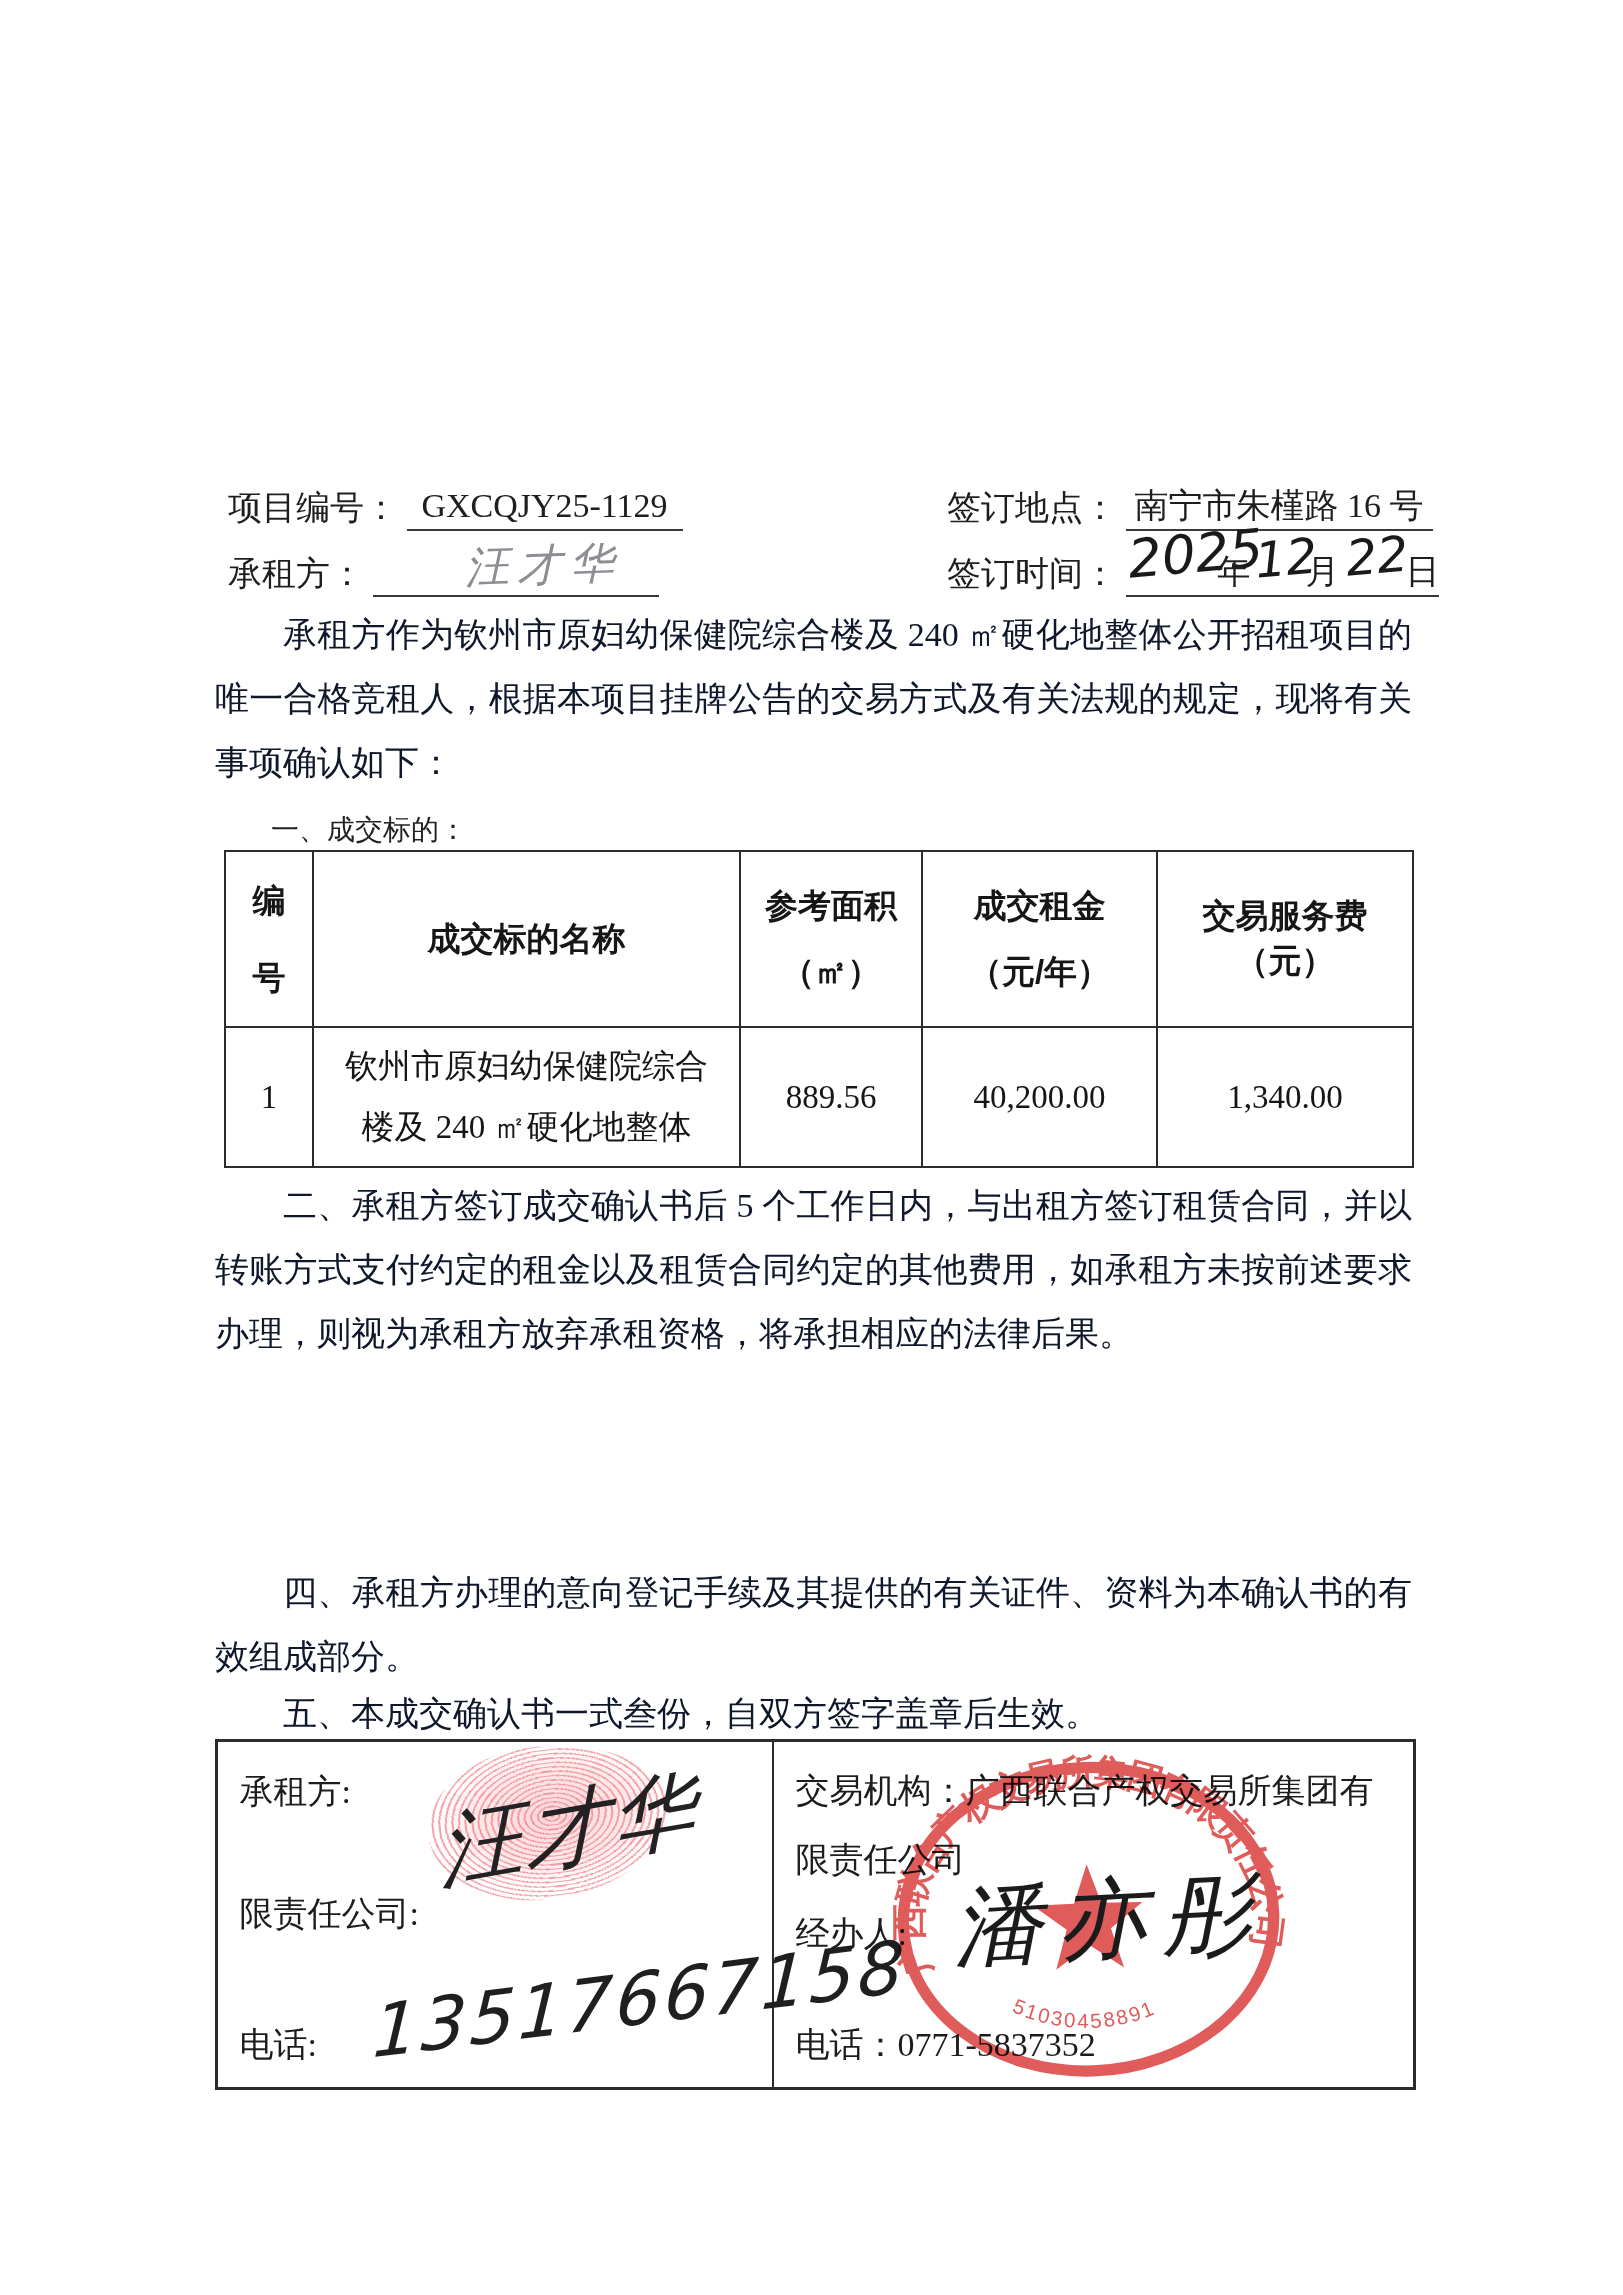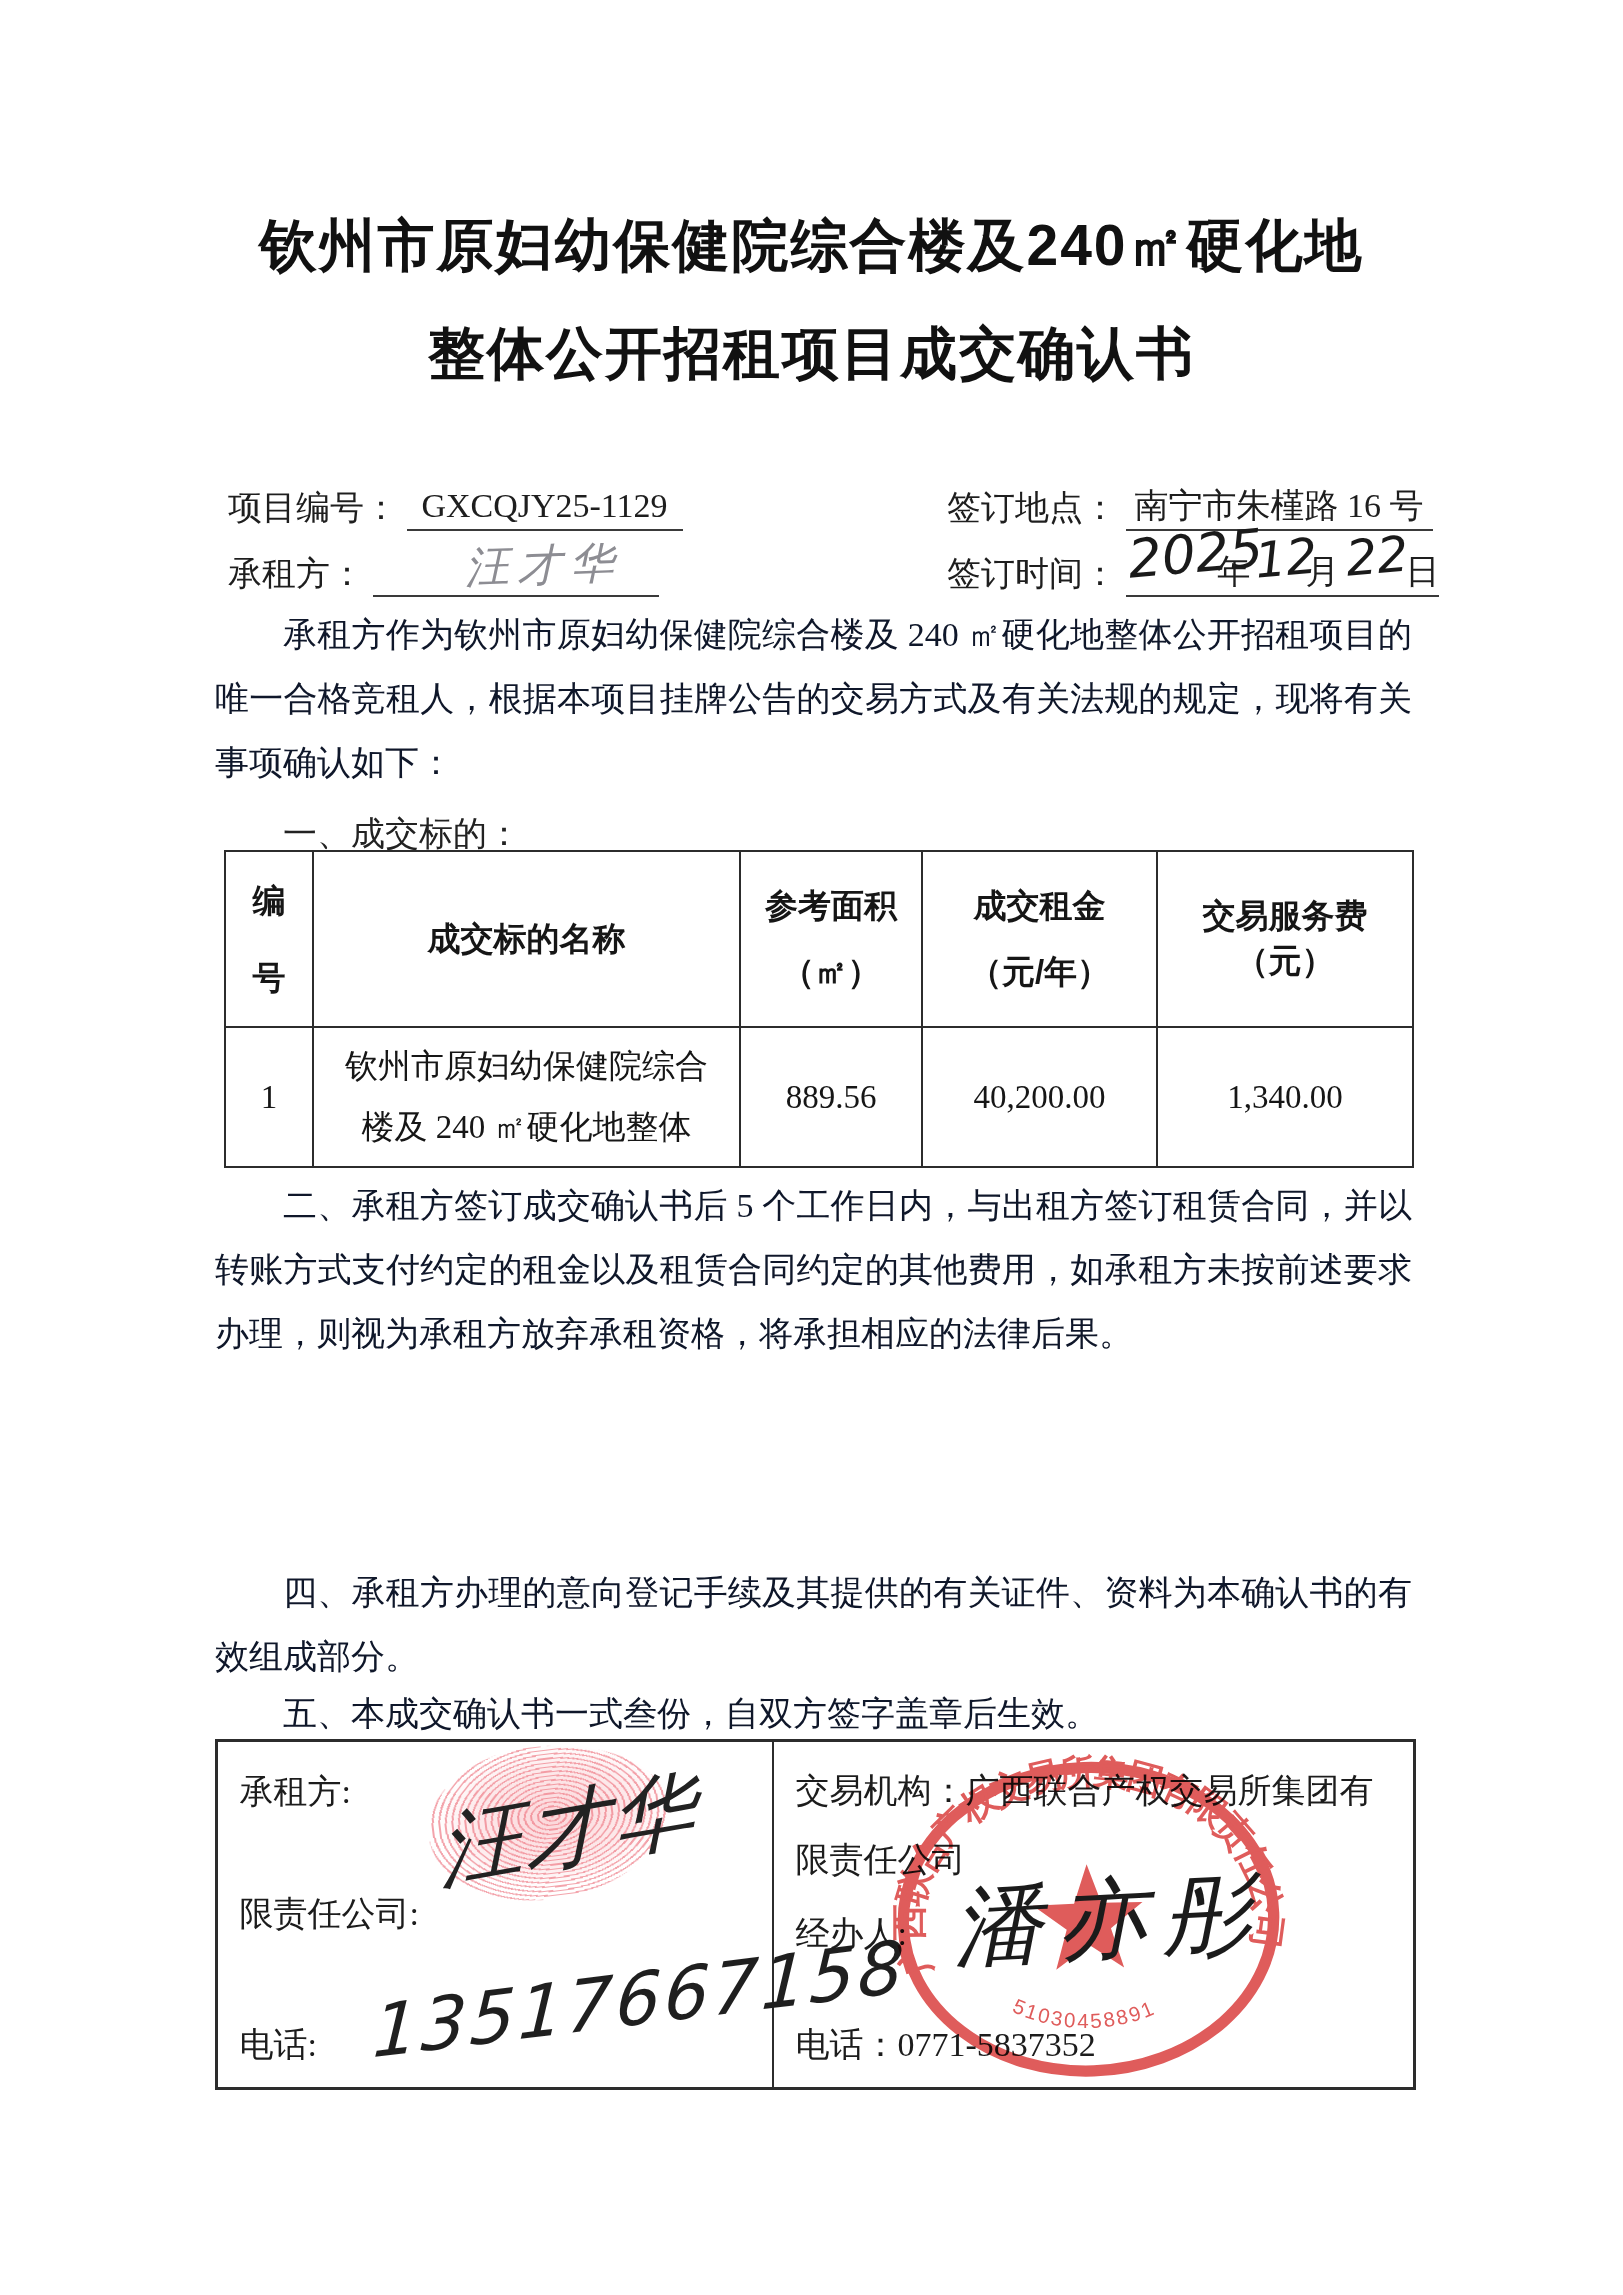--- a/index.html
+++ b/index.html
@@ -29,21 +29,21 @@
   }
   .date-wrap{width:313px;}
   .date-unit{position:absolute; top:0; font-size:34px;}
   .date-hw{position:absolute; font-family:"DejaVu Sans", sans-serif; font-style:italic;
     color:#1a1a1a; transform:rotate(-5deg);}
   
   .para{
     position:absolute; left:215px; width:1197px; font-size:34px;
     line-height:64px; text-align:justify; text-indent:2em; color:#0f172a;
   }
-  .heading{position:absolute; left:215px; width:1197px; font-size:34px; text-indent:2em; color:#222;}
+  .heading{position:absolute; left:215px; width:1197px; font-size:28px; text-indent:2em; color:#222;}
   
   .deal-table{
     position:absolute; left:224px; top:850px; width:1187px;
     border-collapse:collapse; table-layout:fixed; font-size:33px; color:#161616;
   }
   .deal-table td{border:2.6px solid #2c2c2c; text-align:center; vertical-align:middle; padding:0;}
   .deal-table .hd{font-family:"Liberation Sans", sans-serif; font-weight:bold;}
   .deal-table tr.hrow td{height:174px;}
   .deal-table tr.drow td{height:138px;}
   .stack-gap span{display:block; line-height:66px;}
@@ -85,24 +85,20 @@
   .stamp{
     position:absolute; left:884px; top:1751px; width:409px; height:337px;
     transform:rotate(-2deg); opacity:.93; mix-blend-mode:multiply; z-index:2;
   }
 </style>
 </head>
 <body>
 
 <div class="page">
 
-  <div class="title">
-    <div class="tline">钦州市原妇幼保健院综合楼及240㎡硬化地</div>
-    <div class="tline">整体公开招租项目成交确认书</div>
-  </div>
 
   <div class="meta-row" style="left:228px; top:482px;">
     <span class="m-label">项目编号：</span>
     <span class="u" style="width:276px;">GXCQJY25-1129</span>
   </div>
   <div class="meta-row" style="left:947px; top:482px;">
     <span class="m-label">签订地点：</span>
     <span class="u" style="width:307px;">南宁市朱槿路 16 号</span>
   </div>
 

